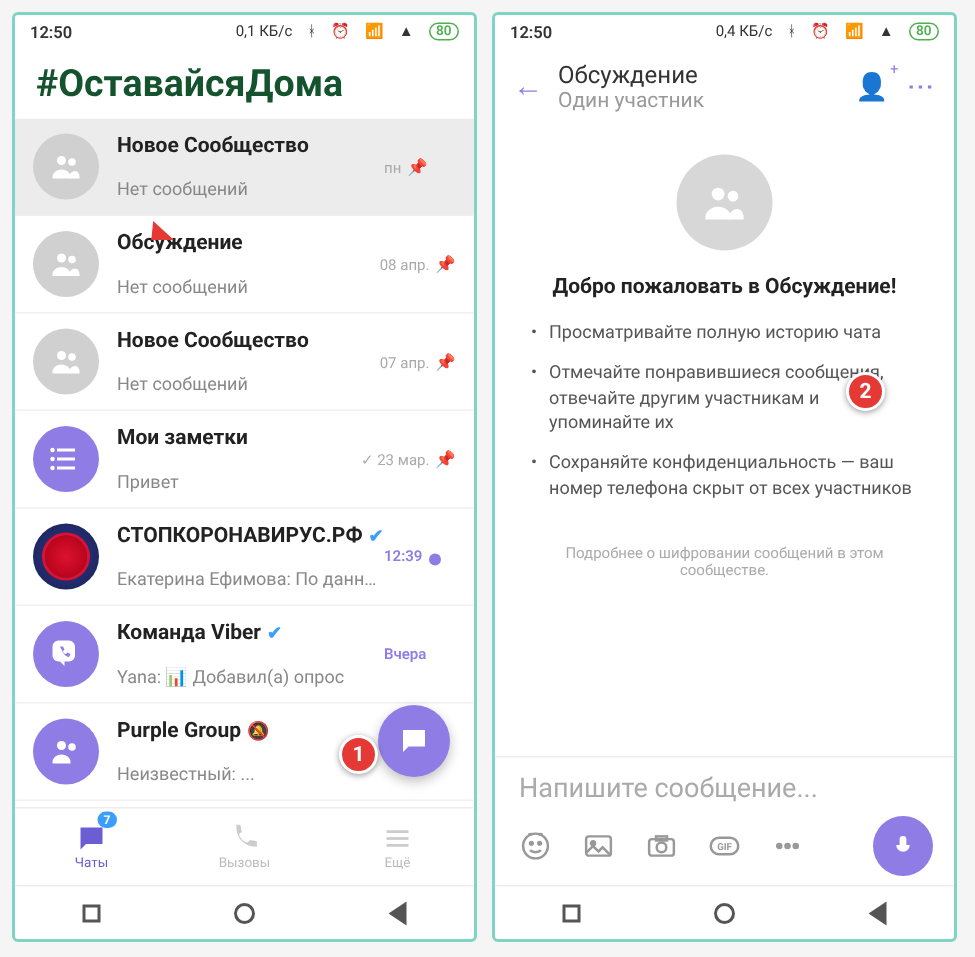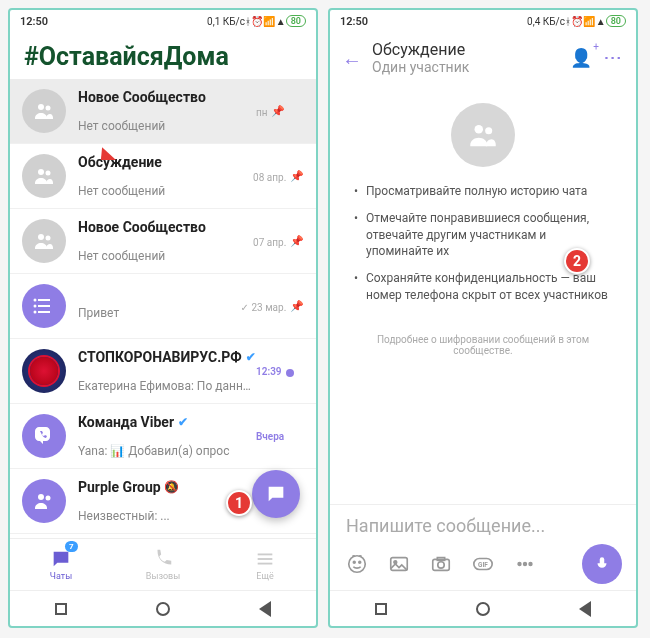--- a/index.html
+++ b/index.html
@@ -3,21 +3,21 @@
 <meta charset="utf-8">
 <style>
   * { box-sizing: border-box; margin: 0; padding: 0; }
   body { font-family: -apple-system, Roboto, Arial, sans-serif; background: #f5f5f5; padding: 8px; }
   .phones { display: flex; gap: 10px; }
   .phone { width: 310px; height: 620px; background: #fff; border: 2px solid #7fd4c4; border-radius: 4px; position: relative; overflow: hidden; display: flex; flex-direction: column; }
 
   
   .status-bar { display: flex; justify-content: space-between; align-items: center; padding: 4px 10px; font-size: 11px; color: #333; height: 22px; }
   .status-left { font-weight: 600; }
-  .status-right { display: flex; align-items: center; gap: 0; font-size: 10px; }
+  .status-right { display: flex; align-items: center; gap: 10px; font-size: 10px; }
   .battery-pill { border: 1px solid #4caf50; border-radius: 8px; padding: 0 4px; color: #4caf50; font-size: 9px; font-weight: 600; }
 
   
   .header-left { padding: 10px 14px 8px; font-size: 25px; font-weight: 700; color: #14532d; }
 
   
   .chat-list { flex: 1; overflow: hidden; }
   .chat-row { display: flex; align-items: center; padding: 10px 12px; border-bottom: 1px solid #f0f0f0; position: relative; }
   .chat-row.sel { background: #ececec; }
   .avatar { width: 44px; height: 44px; border-radius: 50%; background: #d0d0d0; display: flex; align-items: center; justify-content: center; flex-shrink: 0; margin-right: 12px; }
@@ -174,20 +174,21 @@
             <svg viewBox="0 0 24 24">
               <rect x="6" y="5" width="12" height="2"></rect>
               <rect x="6" y="11" width="12" height="2"></rect>
               <rect x="6" y="17" width="12" height="2"></rect>
               <circle cx="3" cy="6" r="1.5"></circle>
               <circle cx="3" cy="12" r="1.5"></circle>
               <circle cx="3" cy="18" r="1.5"></circle>
             </svg>
           </div>
         <div class="chat-mid">
+          <div class="chat-title">Мои заметки</div>
           <div class="chat-sub">Привет</div>
         </div>
         <div class="chat-meta">
             <span>✓ 23 мар.</span>
             <span class="pin-icon">📌</span>
           </div>
       </div>
 
       <div class="chat-row">
         <div class="avatar covid"></div>
@@ -323,20 +324,21 @@
 
     <div class="welcome-area">
       <div class="big-avatar">
           <svg viewBox="0 0 24 24">
             <circle cx="9" cy="8" r="3"></circle>
             <circle cx="16" cy="9" r="2.5"></circle>
             <path d="M3 19c0-3 3-5 6-5s6 2 6 5v1H3z"></path>
             <path d="M14 19c0-2 2-4 4-4s3 2 3 4v1h-7z"></path>
           </svg>
         </div>
+      <div class="welcome-title">Добро пожаловать в Обсуждение!</div>
       <ul class="welcome-list">
         <li>Просматривайте полную историю чата</li>
         <li>Отмечайте понравившиеся сообщения, отвечайте другим участникам и упоминайте их</li>
         <li>Сохраняйте конфиденциальность — ваш номер телефона скрыт от всех участников</li>
       </ul>
       <div class="enc-note">Подробнее о шифровании сообщений в этом сообществе.</div>
     </div>
 
     <div class="input-bar">
       <div class="input-placeholder">Напишите сообщение...</div>

